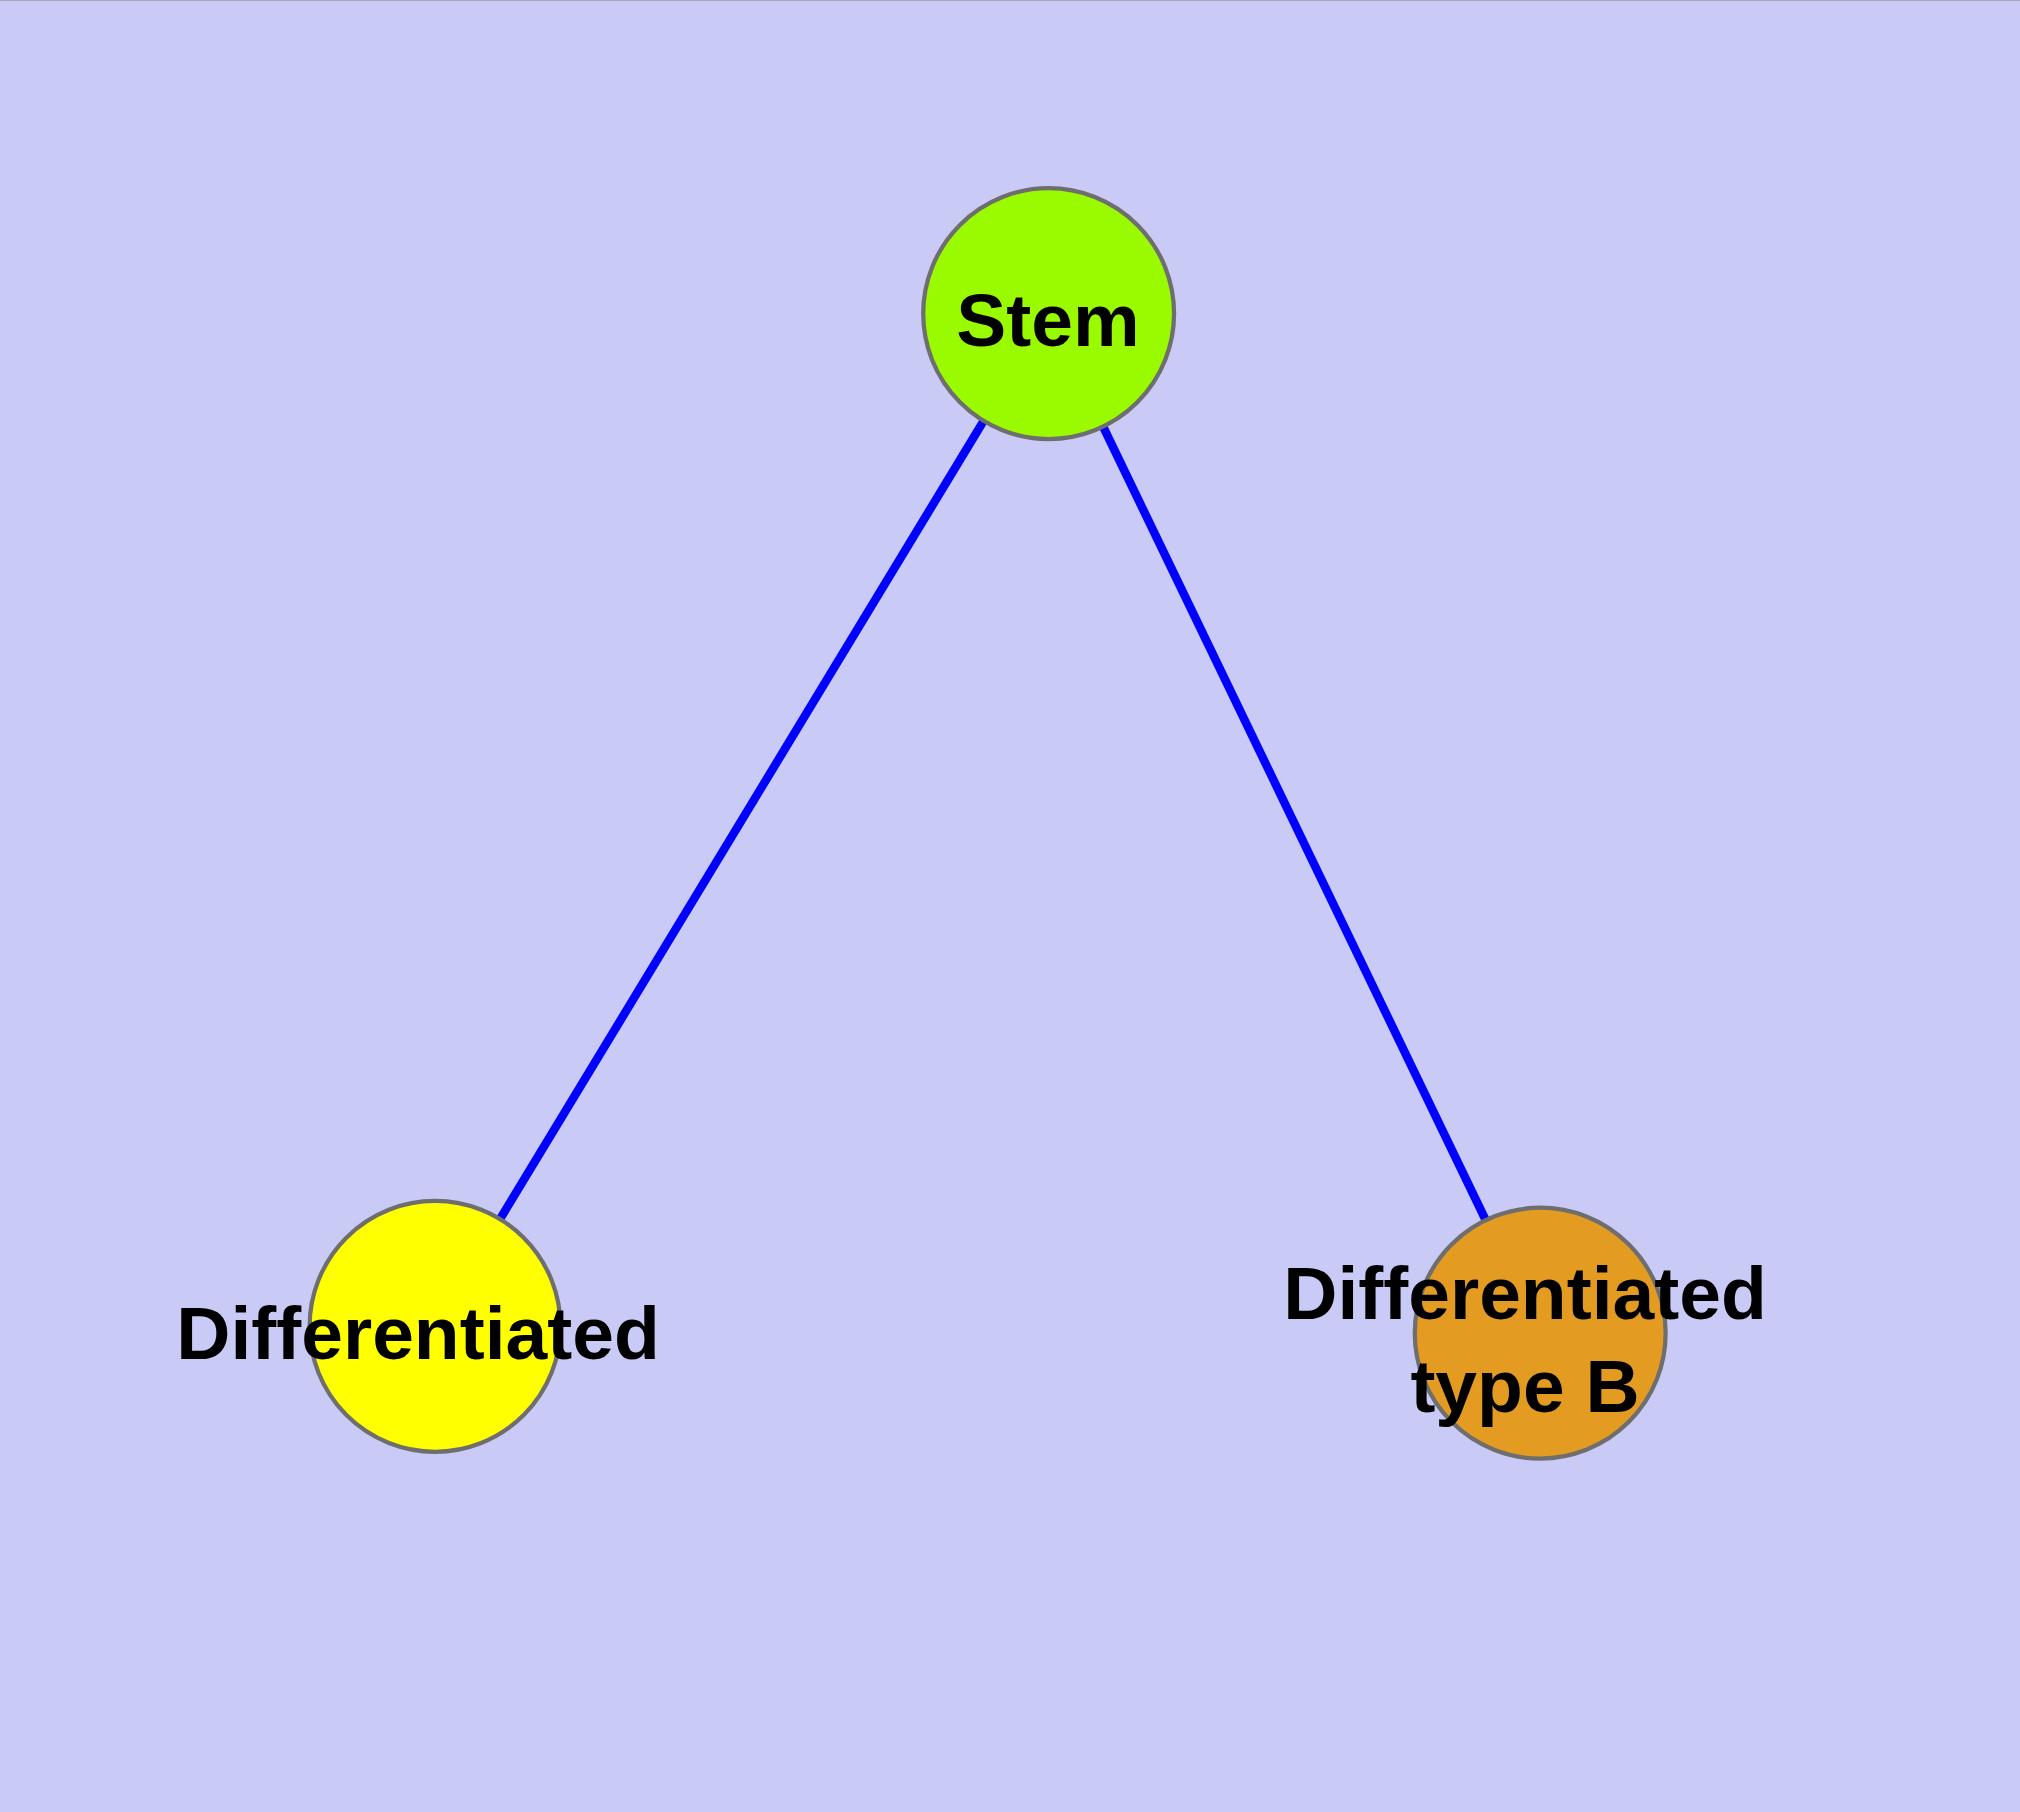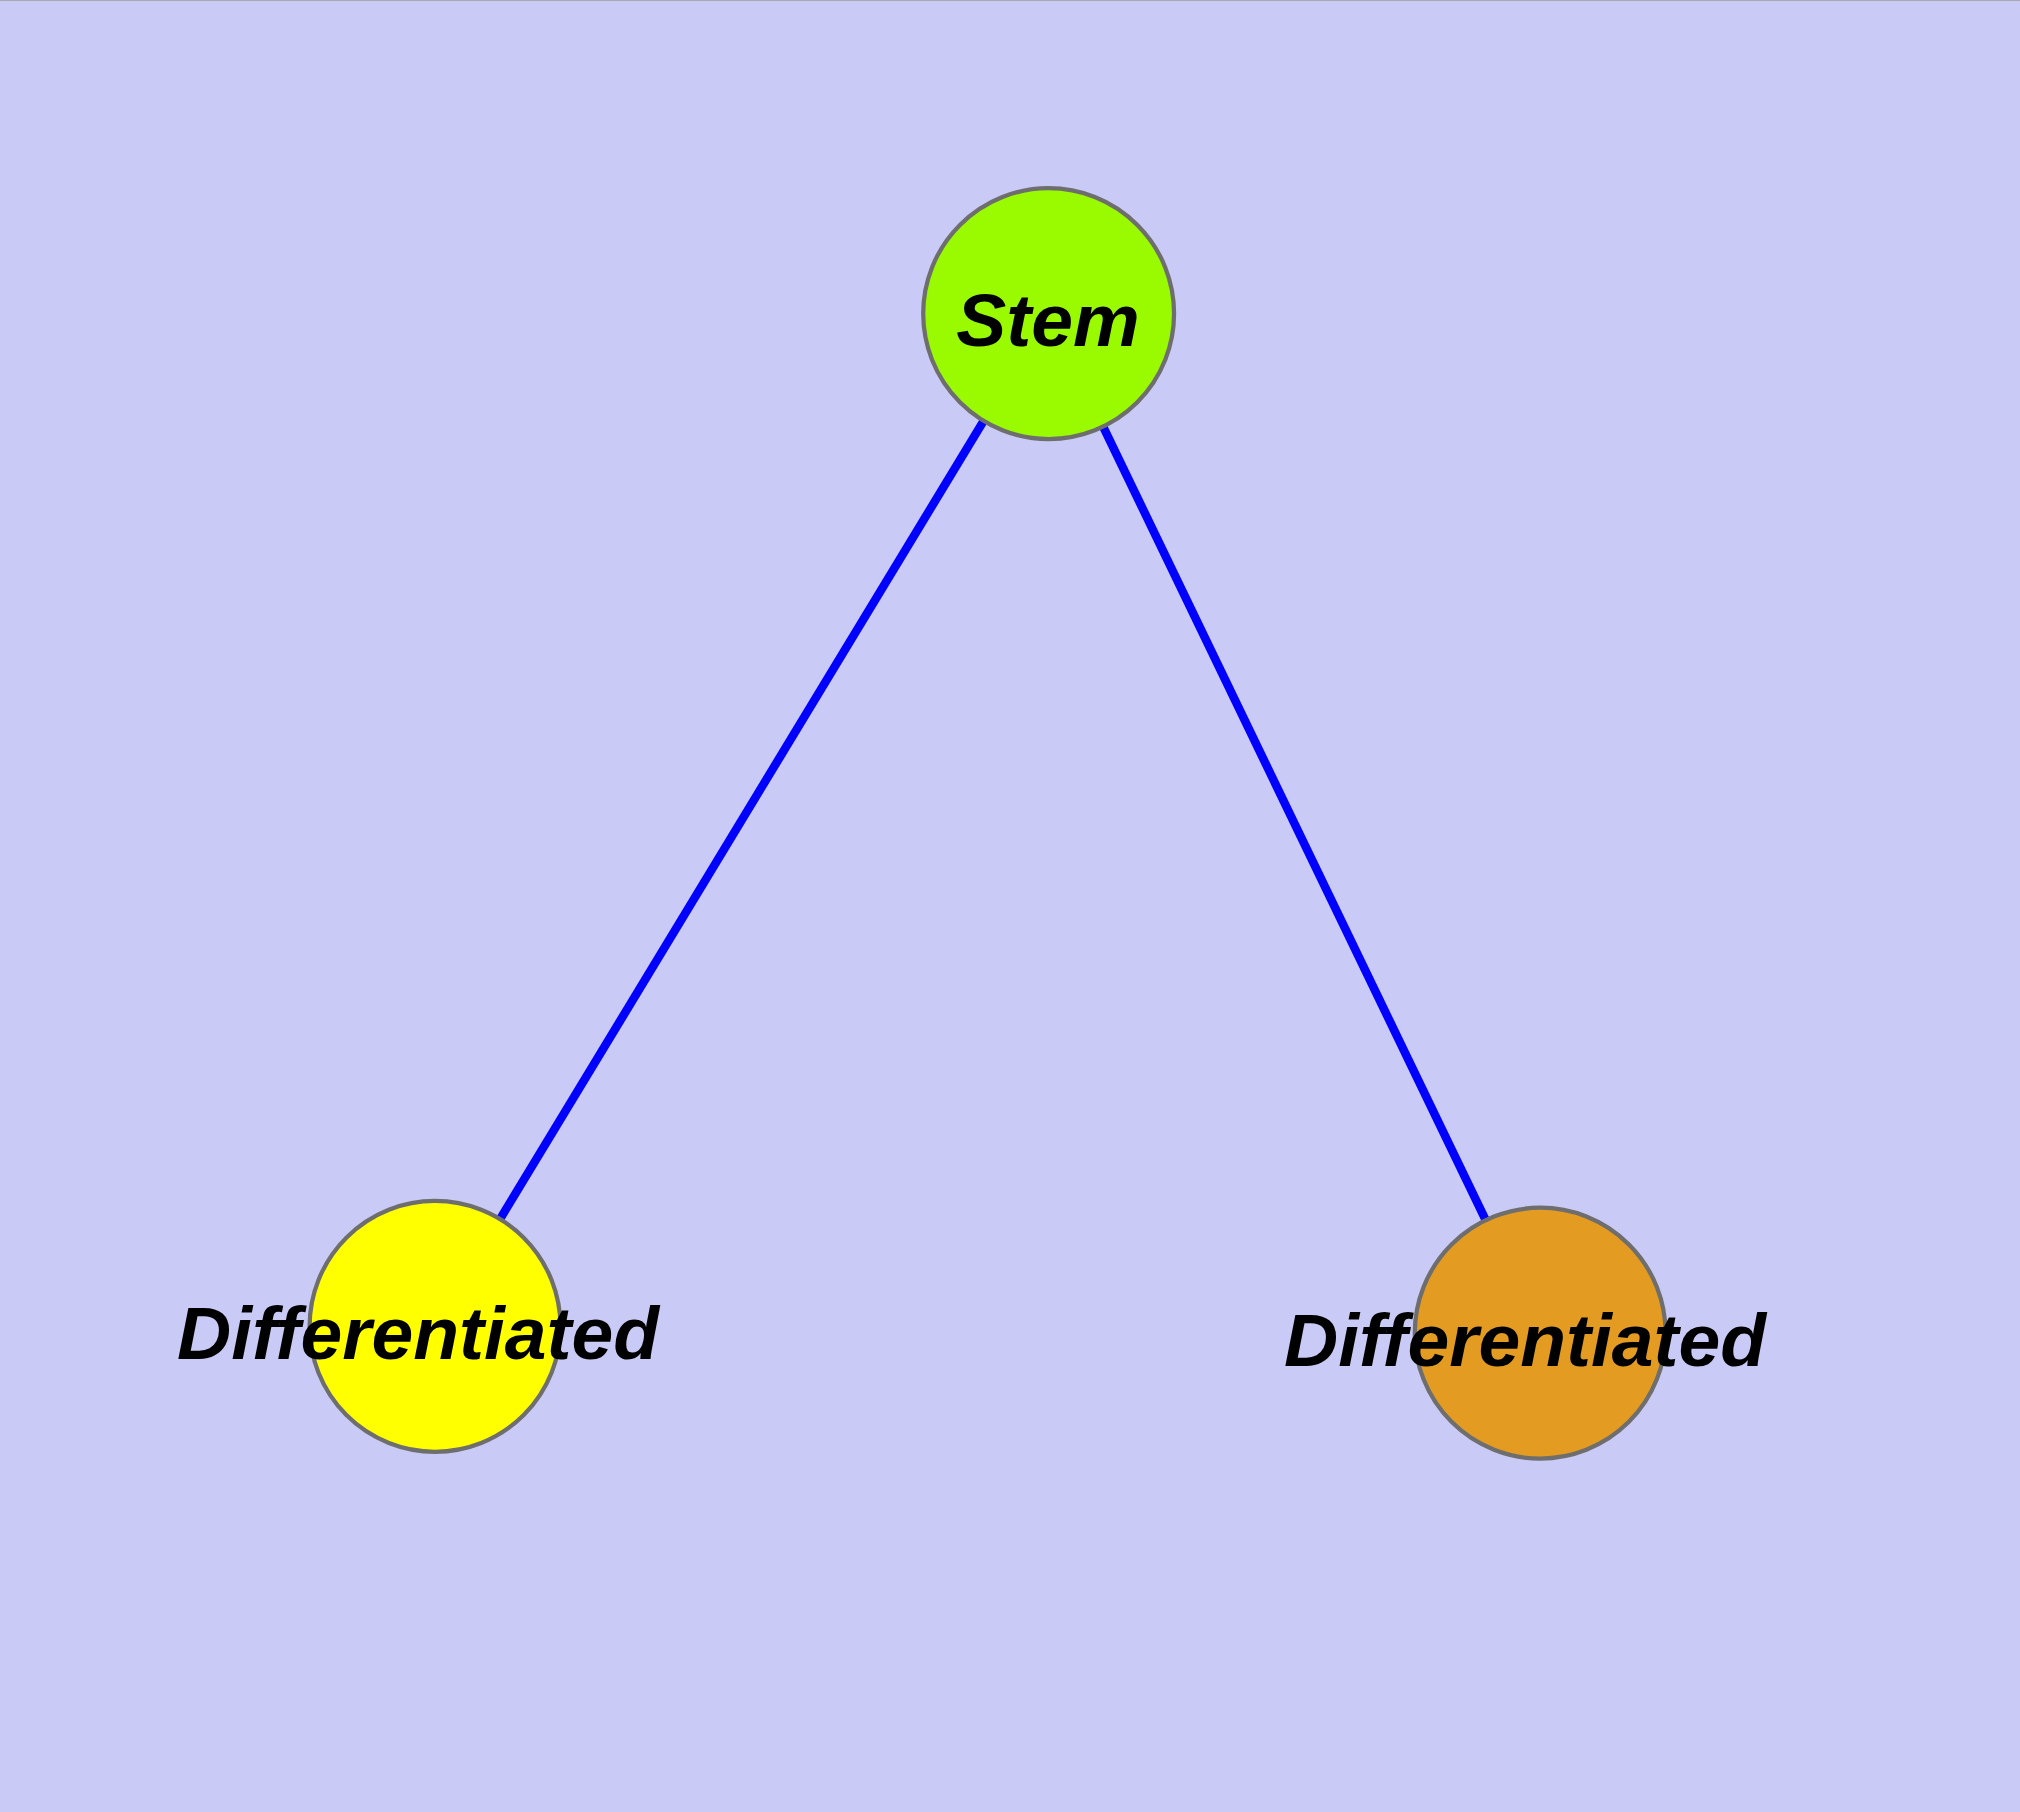--- a/index.html
+++ b/index.html
@@ -30,21 +30,20 @@
   }
   .node-label {
     position: absolute;
     transform: translate(-50%, -50%);
     text-align: center;
     font-weight: bold;
     font-size: 75px;
     line-height: 1.24;
     color: #000;
     white-space: nowrap;
-    font-style: italic;
   }
   .node-label .label-line {
     display: block;
   }
 </style>
 </head>
 <body style="background: rgb(202, 202, 246);">
 
 <div class="canvas">
   <svg id="graph-svg" width="2021" height="1812" viewBox="0 0 2384 2138">
@@ -57,17 +56,18 @@
     </svg>
   <div id="labels">
       <div class="node-label" style="left: 1048px; top: 320px;">
         <span class="label-line">Stem</span>
       </div>
       <div class="node-label" style="left: 418px; top: 1333px;">
         <span class="label-line">Differentiated</span>
       </div>
       <div class="node-label" style="left: 1525px; top: 1340px;">
         <span class="label-line">Differentiated</span>
+        <span class="label-line">type B</span>
       </div>
     </div>
   <div class="top-edge"></div>
 </div>
 
 
 </body></html>

